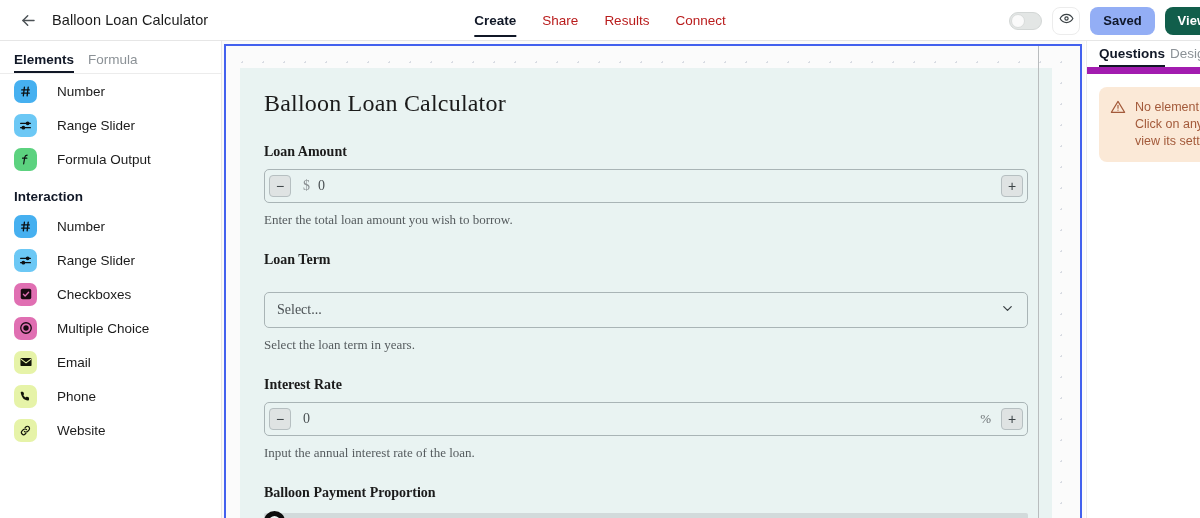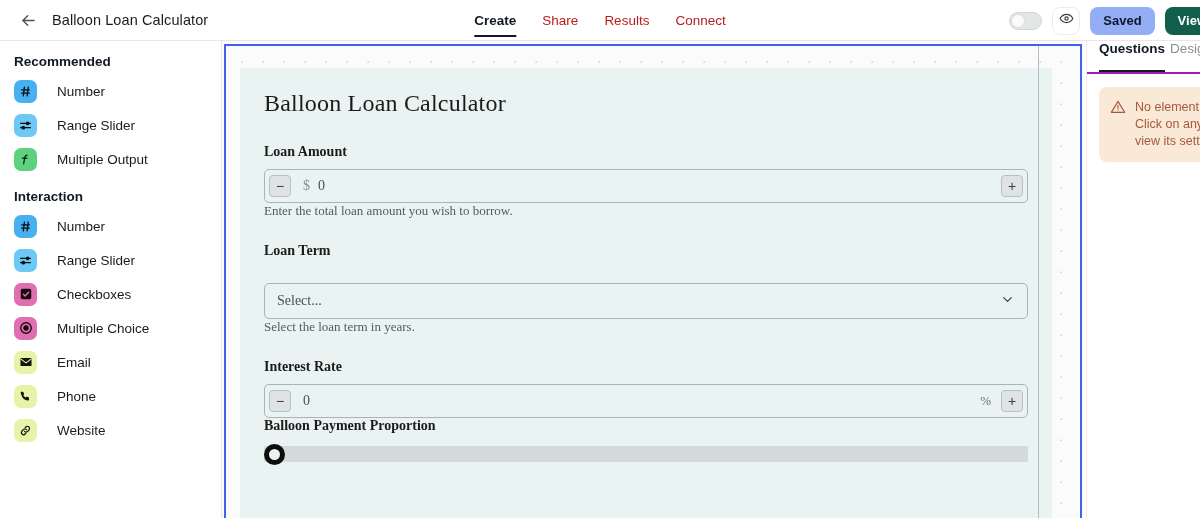--- a/index.html
+++ b/index.html
@@ -140,21 +140,21 @@
     margin-bottom: 27px;
   }
   .field-label {
     font-family: "Liberation Serif", serif;
     font-size: 14px; font-weight: bold; color: #1b1b1b;
     margin-bottom: 9px;
   }
   .field-help {
     font-family: "Liberation Serif", serif;
     font-size: 13px; color: #555b5e;
-    margin-bottom: 24px;
+    margin-top: 9px; margin-bottom: 24px;
   }
   .stepper {
     height: 34px; border: 1px solid #a9b4b6; border-radius: 5px;
     background: #e9f3f2;
     display: flex; align-items: center; padding: 0 4px;
   }
   .step-btn {
     width: 22px; height: 22px; border-radius: 4px;
     border: 1px solid #b6bfc1; background: #dfe3e3;
     display: flex; align-items: center; justify-content: center;
@@ -195,23 +195,23 @@
   }
 
   
   .rightpanel {
     position: absolute; left: 1086px; top: 41px;
     width: 114px; height: 477px;
     background: #ffffff; border-left: 1px solid #ececec;
     overflow: hidden;
   }
   .right-tabs {
-    display: flex; gap: 5px;
+    display: flex; align-items: flex-end; gap: 5px;
     height: 33px; padding: 0 12px;
-    border-bottom: 2px solid #a21caf;
+    border-bottom: 7px solid #a21caf;
     white-space: nowrap;
   }
   .right-tab {
     font-size: 13.5px; color: #8b9196; cursor: pointer;
     padding-bottom: 6px; position: relative;
   }
   .right-tab.active { color: #111827; font-weight: bold; }
   .right-tab.active:after {
     content: ""; position: absolute; left: 0; right: 0; bottom: 0;
     height: 2px; background: #111827;
@@ -261,22 +261,25 @@
           <circle cx="12" cy="12" r="2.6"></circle>
         </svg>
       </span>
     </div>
     <div class="saved-btn">Saved</div>
     <div class="view-btn">View</div>
   </div>
 </div>
 
 <div class="sidebar">
-
-  <div class="group-title">Recommended</div>
+  <div class="side-tabs">
+    <div class="side-tab active">Elements</div>
+    <div class="side-tab">Formula</div>
+  </div>
+
 
   <div class="el-row">
     <span class="el-ico" style="background:#46b0f0">
       <svg width="13" height="13" viewBox="0 0 24 24" fill="none" stroke="#0c1013" stroke-width="2.4" stroke-linecap="round">
           <path d="M5 9h14M5 15h14M10 4l-2 16M17 4l-2 16"></path>
         </svg>
     </span>
     <span class="el-label">Number</span>
   </div>
 
@@ -291,21 +294,21 @@
     <span class="el-label">Range Slider</span>
   </div>
 
   <div class="el-row">
     <span class="el-ico" style="background:#5cd27f">
       <svg width="13" height="13" viewBox="0 0 24 24" fill="none" stroke="#0c1013" stroke-width="2.1" stroke-linecap="round">
           <path d="M15 4c-3 0-4 1.6-4.4 4L8.6 20"></path>
           <path d="M6.5 9.5h8"></path>
         </svg>
     </span>
-    <span class="el-label">Multiple Output</span>
+    <span class="el-label">Formula Output</span>
   </div>
 
   <div class="group-title">Interaction</div>
 
   <div class="el-row">
     <span class="el-ico" style="background:#46b0f0">
       <svg width="13" height="13" viewBox="0 0 24 24" fill="none" stroke="#0c1013" stroke-width="2.4" stroke-linecap="round">
           <path d="M5 9h14M5 15h14M10 4l-2 16M17 4l-2 16"></path>
         </svg>
     </span>
@@ -408,20 +411,21 @@
       <div>
         <div class="field-label">Interest Rate</div>
         <div class="stepper">
           <div class="step-btn">−</div>
           <div class="step-val">
             <span>0</span>
           </div>
           <div class="step-unit">%</div>
           <div class="step-btn">+</div>
         </div>
+        <div class="field-help">Input the annual interest rate of the loan.</div>
       </div>
 
       <div>
         <div class="field-label">Balloon Payment Proportion</div>
         <div class="slider-row">
           <div class="slider-track"></div>
           <div class="slider-thumb"></div>
         </div>
 
       </div>

